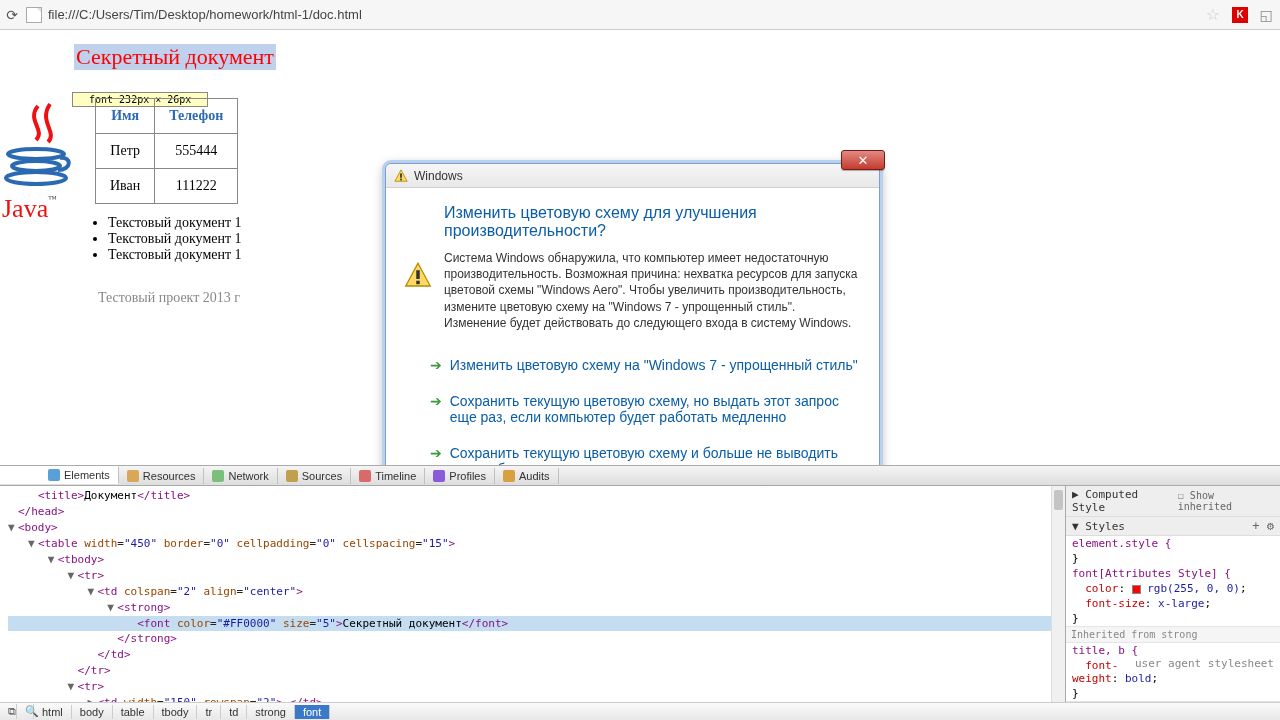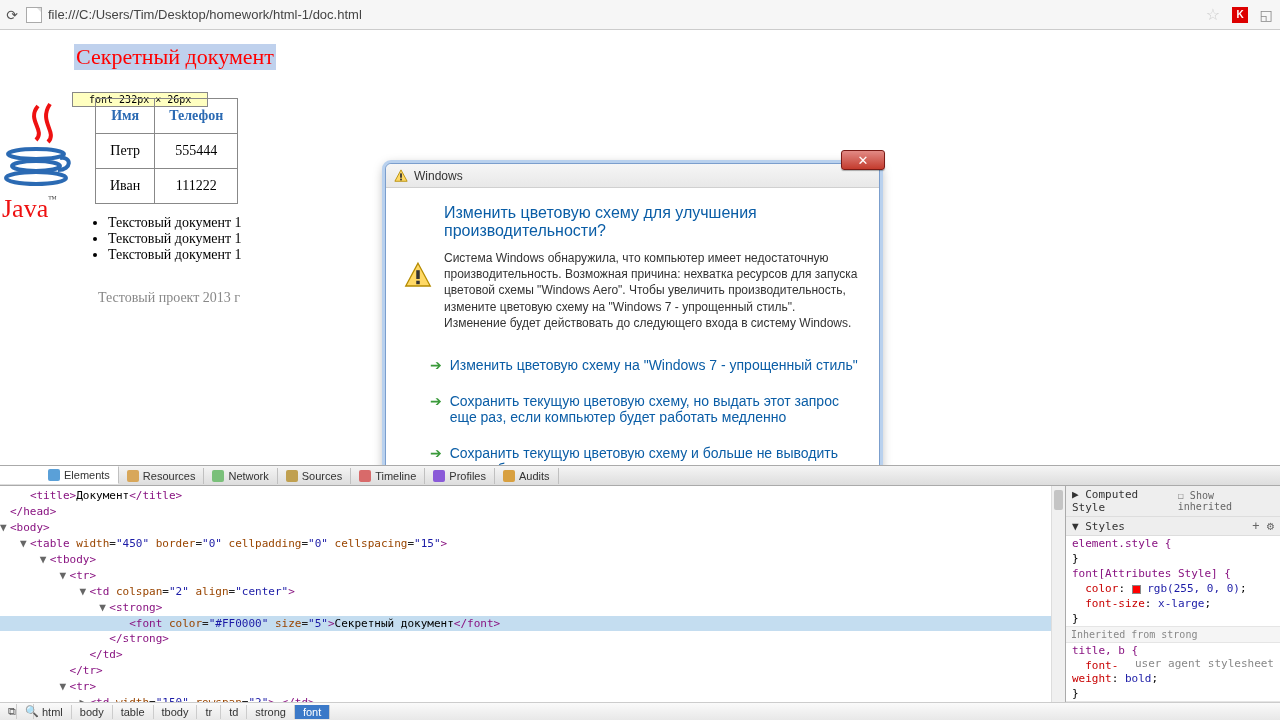--- a/index.html
+++ b/index.html
@@ -55,21 +55,21 @@
 
 
 .dt { position: absolute; left:0; right:0; top:465px; bottom:0; border-top:1px solid #aaa; background:#fff; display:flex; flex-direction:column;}
 .dt-tabs { height: 20px; background: linear-gradient(#f5f5f5, #ddd); border-bottom:1px solid #aaa; display:flex; align-items:center; font-size:11px; }
 .dt-tabs .tab { padding: 2px 8px; display:flex; align-items:center; gap:4px; border-right:1px solid #c0c0c0; color:#333; cursor:pointer;}
 .dt-tabs .tab.active { background:#fff; border-top:1px solid #fff; margin-top:-1px; border-bottom:1px solid #fff;padding-left:48px;}
 .dt-tabs .dti { width:12px;height:12px;border-radius:2px;}
 .i-el{background:#5aa0d8;} .i-res{background:#d8a75a;} .i-net{background:#7ac07a;} .i-src{background:#c0a050;} .i-tl{background:#d86a6a;} .i-pr{background:#8a5ad8;} .i-au{background:#d8a040;}
 
 .dt-body { flex:1; display:flex; overflow:hidden;}
-.dt-dom { flex:1; font-family: Menlo, Consolas, monospace; font-size:11px; padding: 2px 0; overflow:hidden; color:#222; line-height:1.45; position:relative;}
+.dt-dom { flex:1; font-family: Menlo, Consolas, monospace; font-size:11px; padding: 2px 8px; overflow:hidden; color:#222; line-height:1.45; position:relative;}
 .dt-dom .ln { white-space:pre;}
 .dt-dom .tag{color:#881280;} .dt-dom .attr{color:#994500;} .dt-dom .val{color:#1a1aa6;} .dt-dom .txt{color:#000;}
 .dt-dom .arr{color:#666; display:inline-block; width:10px;}
 .dt-dom .hl { background:#c4ddf0; }
 .dt-dom .scroll { position:absolute; right:0; top:0; bottom:0; width:14px; background:#f0f0f0; border-left:1px solid #ddd;}
 .dt-dom .scroll .thumb{ position:absolute; left:2px; right:2px; top:4px; height:20px; background:#c4c4c4; border-radius:2px;}
 
 .dt-styles { width:215px; border-left:1px solid #aaa; font-size:11px; font-family: Menlo, Consolas, monospace; overflow:hidden; background:#fff;}
 .dt-styles .shead { background:#eee; border-bottom:1px solid #ddd; padding:2px 6px; color:#333; display:flex; align-items:center; justify-content:space-between;}
 .dt-styles .shead .plus{font-size:12px;color:#666;}

